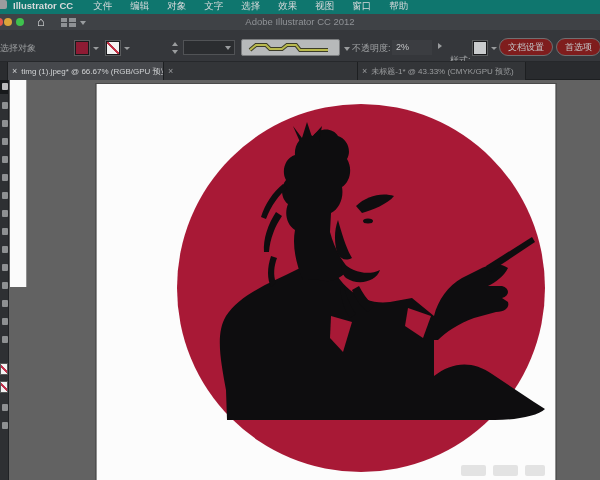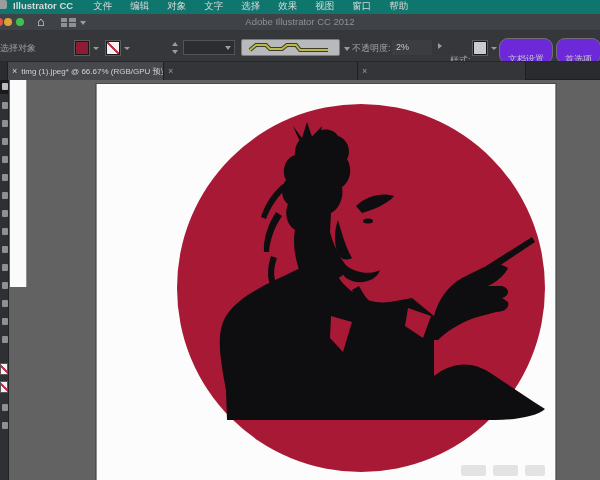--- a/index.html
+++ b/index.html
@@ -57,22 +57,22 @@
   .brush-chev { position:absolute; left:344px; top:17px; width:0; height:0;
         border-left:3px solid transparent; border-right:3px solid transparent; border-top:4px solid #9a9c9e; }
   .opacity-label { position:absolute; left:352px; top:12px; }
   .opacity-field { position:absolute; left:392px; top:10px; width:40px; height:15px; background:#3b3d41;
         color:#c8cacc; line-height:15px; padding-left:4px; }
   .opacity-chev { position:absolute; left:438px; top:13px; width:0; height:0;
         border-top:3px solid transparent; border-bottom:3px solid transparent; border-left:4px solid #9a9c9e; }
   .style-label { position:absolute; left:450px; top:12px;margin-top:12px; }
   .style-swatch { position:absolute; left:473px; top:11px; width:14px; height:14px; background:#c9cbcd;
         border:1px solid #191a1c; box-shadow:0 0 0 1px #5a5c5e; }
-  .ctl-btn { position:absolute; top:8px; height:18px; line-height:16px; padding:12px 8px;
-        border:1px solid #6e7072; border-radius:9px; color:#c2c4c6; background:#6d28d9; white-space:nowrap; }
+  .ctl-btn { position:absolute; top:8px; height:18px; line-height:16px; padding:0 8px;
+        border:1px solid #6e7072; border-radius:9px; color:#c2c4c6; background:#7f1d1d; white-space:nowrap; }
   .btn-docsetup { left:499px; }
   .btn-prefs { left:556px; }
 
   
   .tabbar { position:absolute; left:0; top:62px; width:600px; height:18px; background:#292b2e;
             display:flex; border-bottom:1px solid #1d1f21; }
   .tab { height:18px; display:flex; align-items:center; font-size:8px; white-space:nowrap;
          overflow:hidden; border-right:1px solid #1d1f21; padding:0 4px; }
   .tab .x { margin-right:4px; font-size:9px; }
   .tab-spacer { width:8px; height:18px; background:#2a2c2f; border-right:1px solid #1d1f21; }
@@ -158,20 +158,21 @@
     <div class="tab-spacer"></div>
     <div class="tab active">
       <span class="x">×</span>
       <span>timg (1).jpeg* @ 66.67% (RGB/GPU 预览)</span>
     </div>
     <div class="tab inactive t2">
       <span class="x">×</span>
     </div>
     <div class="tab inactive t3">
       <span class="x">×</span>
+      <span>未标题-1* @ 43.33% (CMYK/GPU 预览)</span>
     </div>
   </div>
 
   <div class="workspace">
 
     <div class="toolstrip">
       <div class="tool-sel"></div>
       <div class="t-ico" style="top:3px; background:#d8d8d8;"></div>
       <div class="t-ico" style="top:22px;"></div>
       <div class="t-ico" style="top:40px;"></div>

